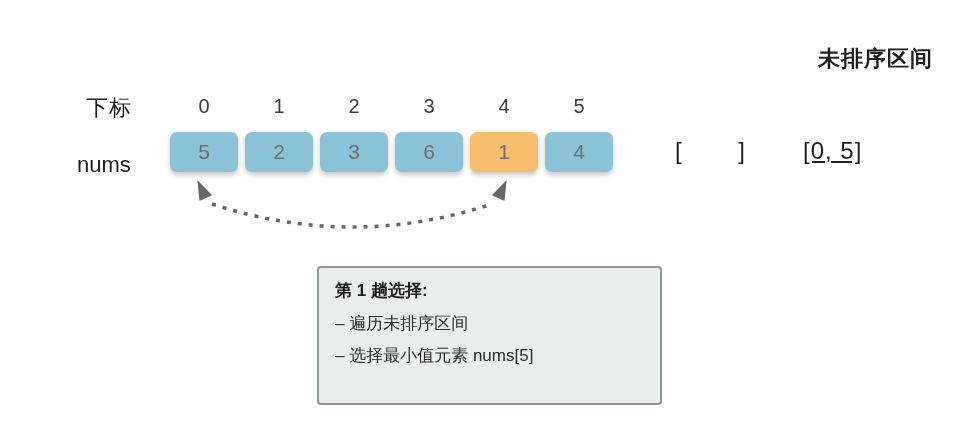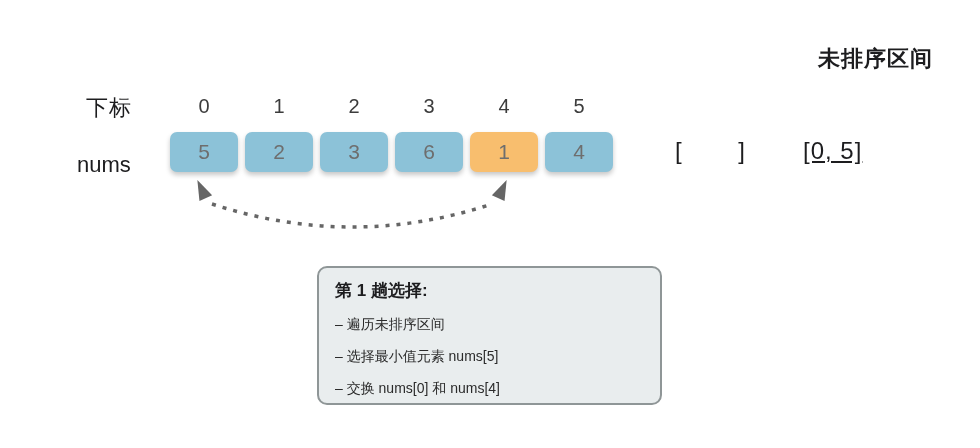--- a/index.html
+++ b/index.html
@@ -30,25 +30,25 @@
   .c0{left:170px}.c1{left:245px}.c2{left:320px}.c3{left:395px}.c4{left:470px}.c5{left:545px}
   .interval{position:absolute;top:137px;font-size:24px;color:#1d1d1f;}
   .interval.sorted{left:675px;width:70px;display:flex;justify-content:space-between;}
   .interval.unsorted{left:803px;letter-spacing:1px;white-space:nowrap;text-decoration:underline;}
   .swap-arrow{position:absolute;left:160px;top:172px;width:390px;height:70px;}
   .swap-arrow path{stroke:var(--arrow,#666);fill:none;}
   .swap-arrow polygon{fill:var(--arrow,#666);}
   .note{
     position:absolute;left:317px;top:266px;width:345px;height:139px;
     box-sizing:border-box;background:var(--note-bg,#e9edee);
-    border:2.5px solid var(--note-border,#8f9697);border-radius:10px;
+    border:2.5px solid var(--note-border,#8f9697);border-radius:4px;
     padding:11px 16px 0 16px;
   }
   .note-title{font-size:17px;font-weight:700;color:#1d1d1f;line-height:24px;margin-bottom:5px;}
-  .note-item{font-size:14px;color:#2b2b2b;line-height:32px;white-space:nowrap;}
+  .note-item{font-size:17px;color:#2b2b2b;line-height:32px;white-space:nowrap;}
 </style>
 </head>
 <body>
 
 <div class="stage">
 
   <div class="hdr hdr-unsorted">未排序区间</div>
 
   <div class="rowlabel lbl-index">下标</div>
   <div class="rowlabel lbl-nums">nums</div>
@@ -76,16 +76,15 @@
   <svg class="swap-arrow" viewBox="0 0 390 70" xmlns="http://www.w3.org/2000/svg">
     <path d="M 52 32 Q 192 78 332 32" stroke-width="3.5" stroke-dasharray="4 7"></path>
     <polygon points="0,-11 -7,9 7,9" transform="translate(42,18) rotate(-25)"></polygon>
     <polygon points="0,-11 -7,9 7,9" transform="translate(342,18) rotate(25)"></polygon>
   </svg>
 
   <div class="note">
     <div class="note-title">第 1 趟选择:</div>
     <div class="note-item">– 遍历未排序区间</div>
     <div class="note-item">– 选择最小值元素 nums[5]</div>
-    <div class="note-item">– 交换 nums[0] 和 nums[4]</div>
   </div>
 
 </div>
 
 </body></html>

